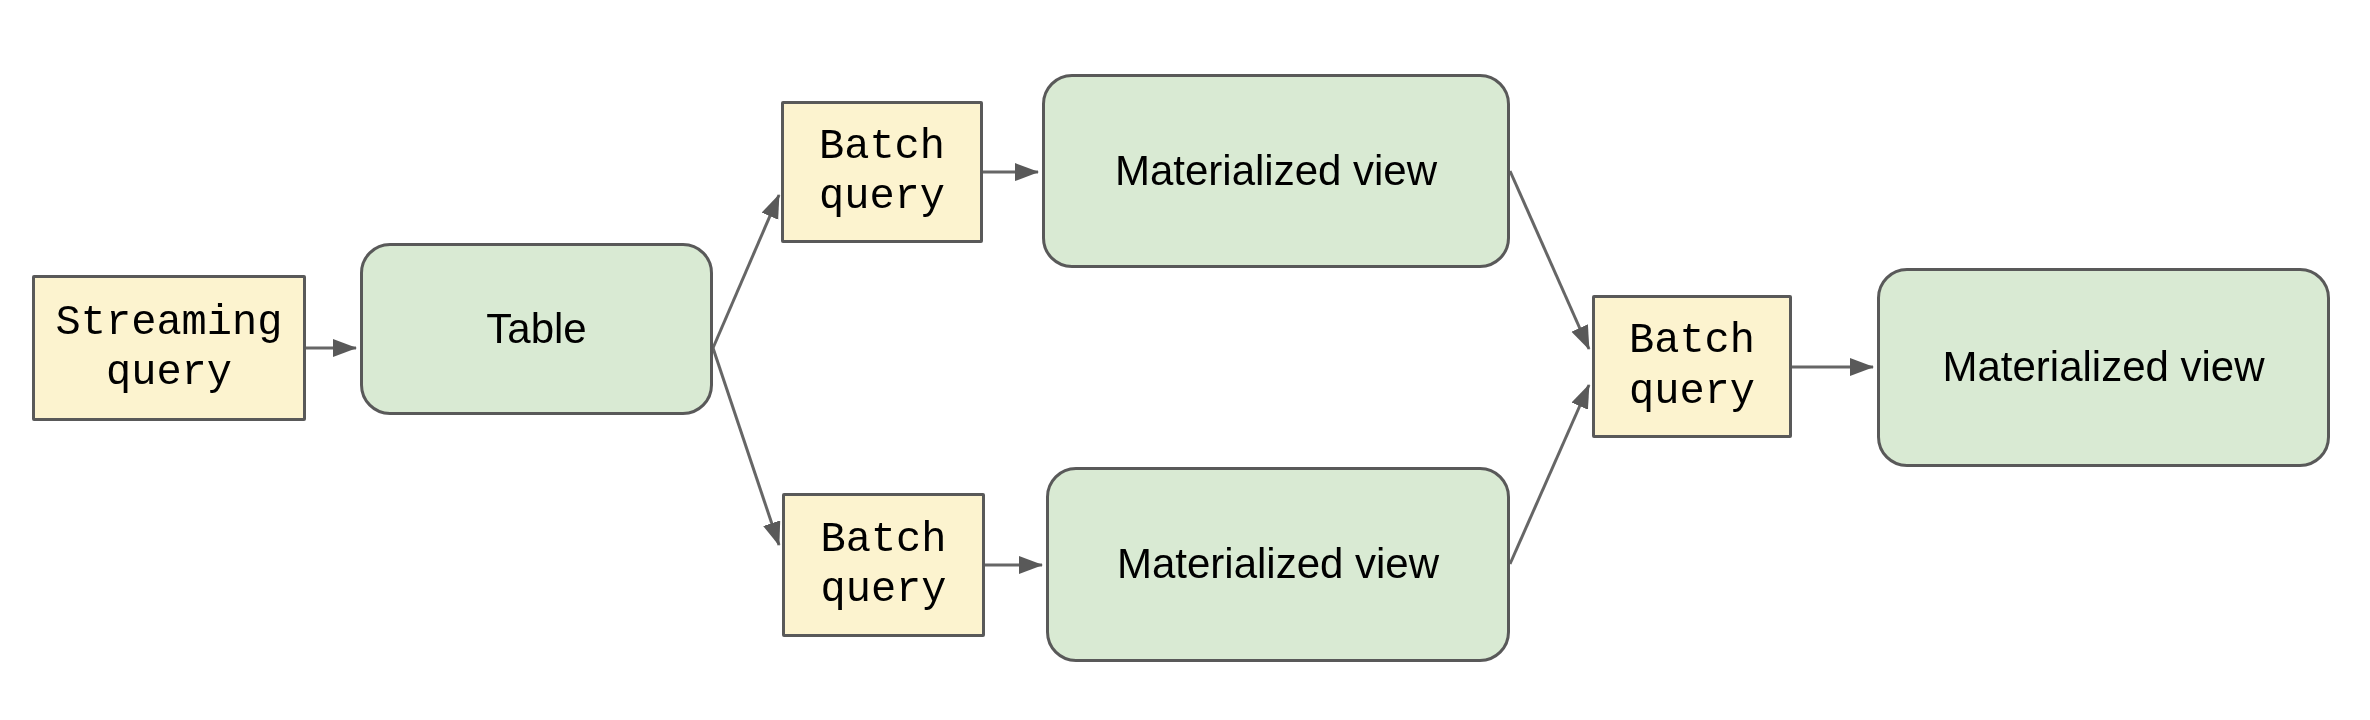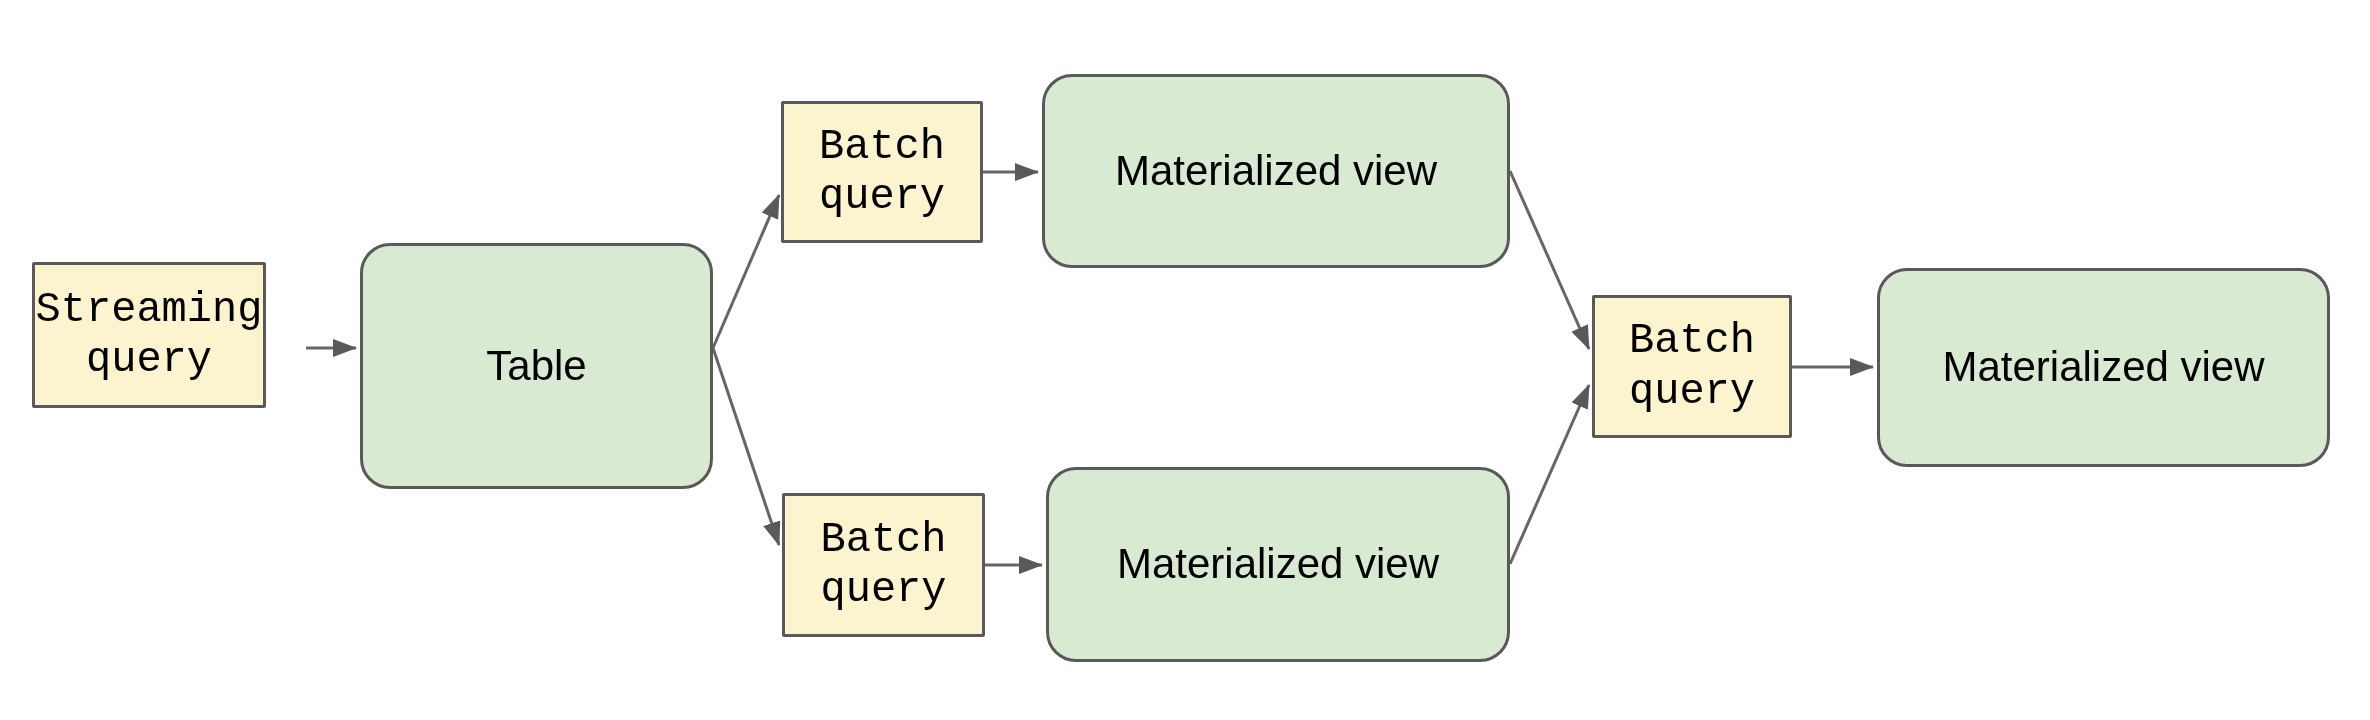--- a/index.html
+++ b/index.html
@@ -69,25 +69,25 @@
   <line x1="306" y1="348" x2="356" y2="348" marker-end="url(#arrowhead)"></line>
       <line x1="713" y1="348" x2="779" y2="195" marker-end="url(#arrowhead)"></line>
       <line x1="713" y1="348" x2="779" y2="545" marker-end="url(#arrowhead)"></line>
       <line x1="983" y1="172" x2="1038" y2="172" marker-end="url(#arrowhead)"></line>
       <line x1="985" y1="565" x2="1042" y2="565" marker-end="url(#arrowhead)"></line>
       <line x1="1510" y1="171" x2="1589" y2="349" marker-end="url(#arrowhead)"></line>
       <line x1="1510" y1="564" x2="1589" y2="385" marker-end="url(#arrowhead)"></line>
       <line x1="1792" y1="367" x2="1873" y2="367" marker-end="url(#arrowhead)"></line>
     </svg>
 
-  <div class="node query" style="left:32px;  top:262px; width:234px; height:146px">
+  <div class="node query" style="left:32px;  top:275px; width:274px; height:146px">
     <span class="label">Streaming query</span>
   </div>
 
-  <div class="node view" style="left:360px; top:243px; width:353px; height:246px">
+  <div class="node view" style="left:360px; top:243px; width:353px; height:172px">
     <span class="label">Table</span>
   </div>
 
   <div class="node query" style="left:781px; top:101px; width:202px; height:142px">
     <span class="label">Batch query</span>
   </div>
 
   <div class="node view" style="left:1042px; top:74px; width:468px; height:194px">
     <span class="label">Materialized view</span>
   </div>

